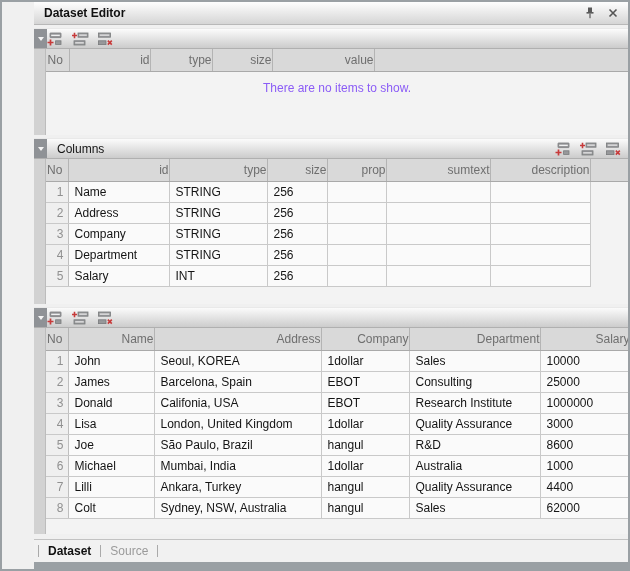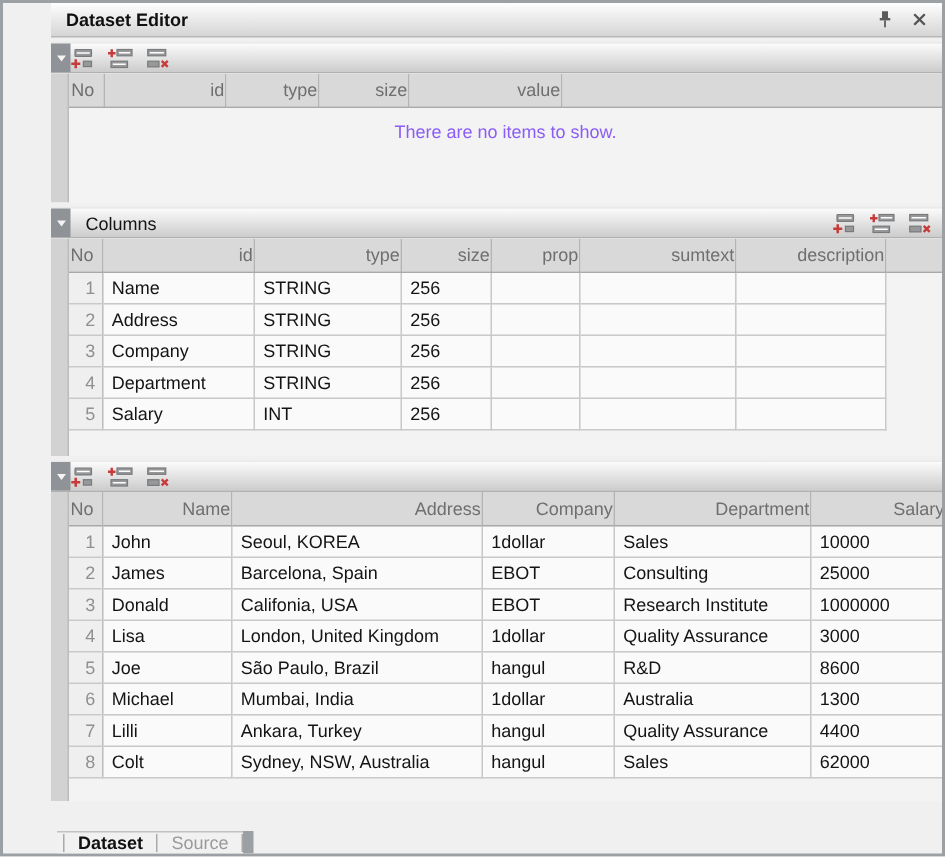--- a/index.html
+++ b/index.html
@@ -82,21 +82,21 @@
   td.rownum {
     background:#efefef;
     color:#909090;
     text-align:right;
     padding:0 4px 0 0;
     border-right:1px solid #bfbfbf;
   }
   td.filler { background:transparent; border:none; }
   .empty-msg { text-align:center; padding-top:9px; color:#8b5cf6; }
   
-  .bottom-area { margin-top:auto; display:flex; flex-direction:row; }
+  .bottom-area { margin-top:auto; display:flex; flex-direction:column; }
   .tab-spacer { flex:0 0 4px; }
   .tabbar {
     flex:0 0 23px;
     background:#f1f1f1;
     border-top:1px solid #c2c2c2;
     display:flex; align-items:center;
     padding-left:4px;
   }
   .tab { padding:0 9px; color:#9a9a9a; cursor:default; }
   .tab.active { color:#111; font-weight:bold; }
@@ -389,21 +389,21 @@
                 <td class="cell">R&amp;D</td>
                 <td class="cell">8600</td>
                 <td class="filler"></td>
               </tr>
               <tr>
                 <td class="rownum">6</td>
                 <td class="cell">Michael</td>
                 <td class="cell">Mumbai, India</td>
                 <td class="cell">1dollar</td>
                 <td class="cell">Australia</td>
-                <td class="cell">1300</td>
+                <td class="cell">1000</td>
                 <td class="filler"></td>
               </tr>
               <tr>
                 <td class="rownum">7</td>
                 <td class="cell">Lilli</td>
                 <td class="cell">Ankara, Turkey</td>
                 <td class="cell">hangul</td>
                 <td class="cell">Quality Assurance</td>
                 <td class="cell">4400</td>
                 <td class="filler"></td>

